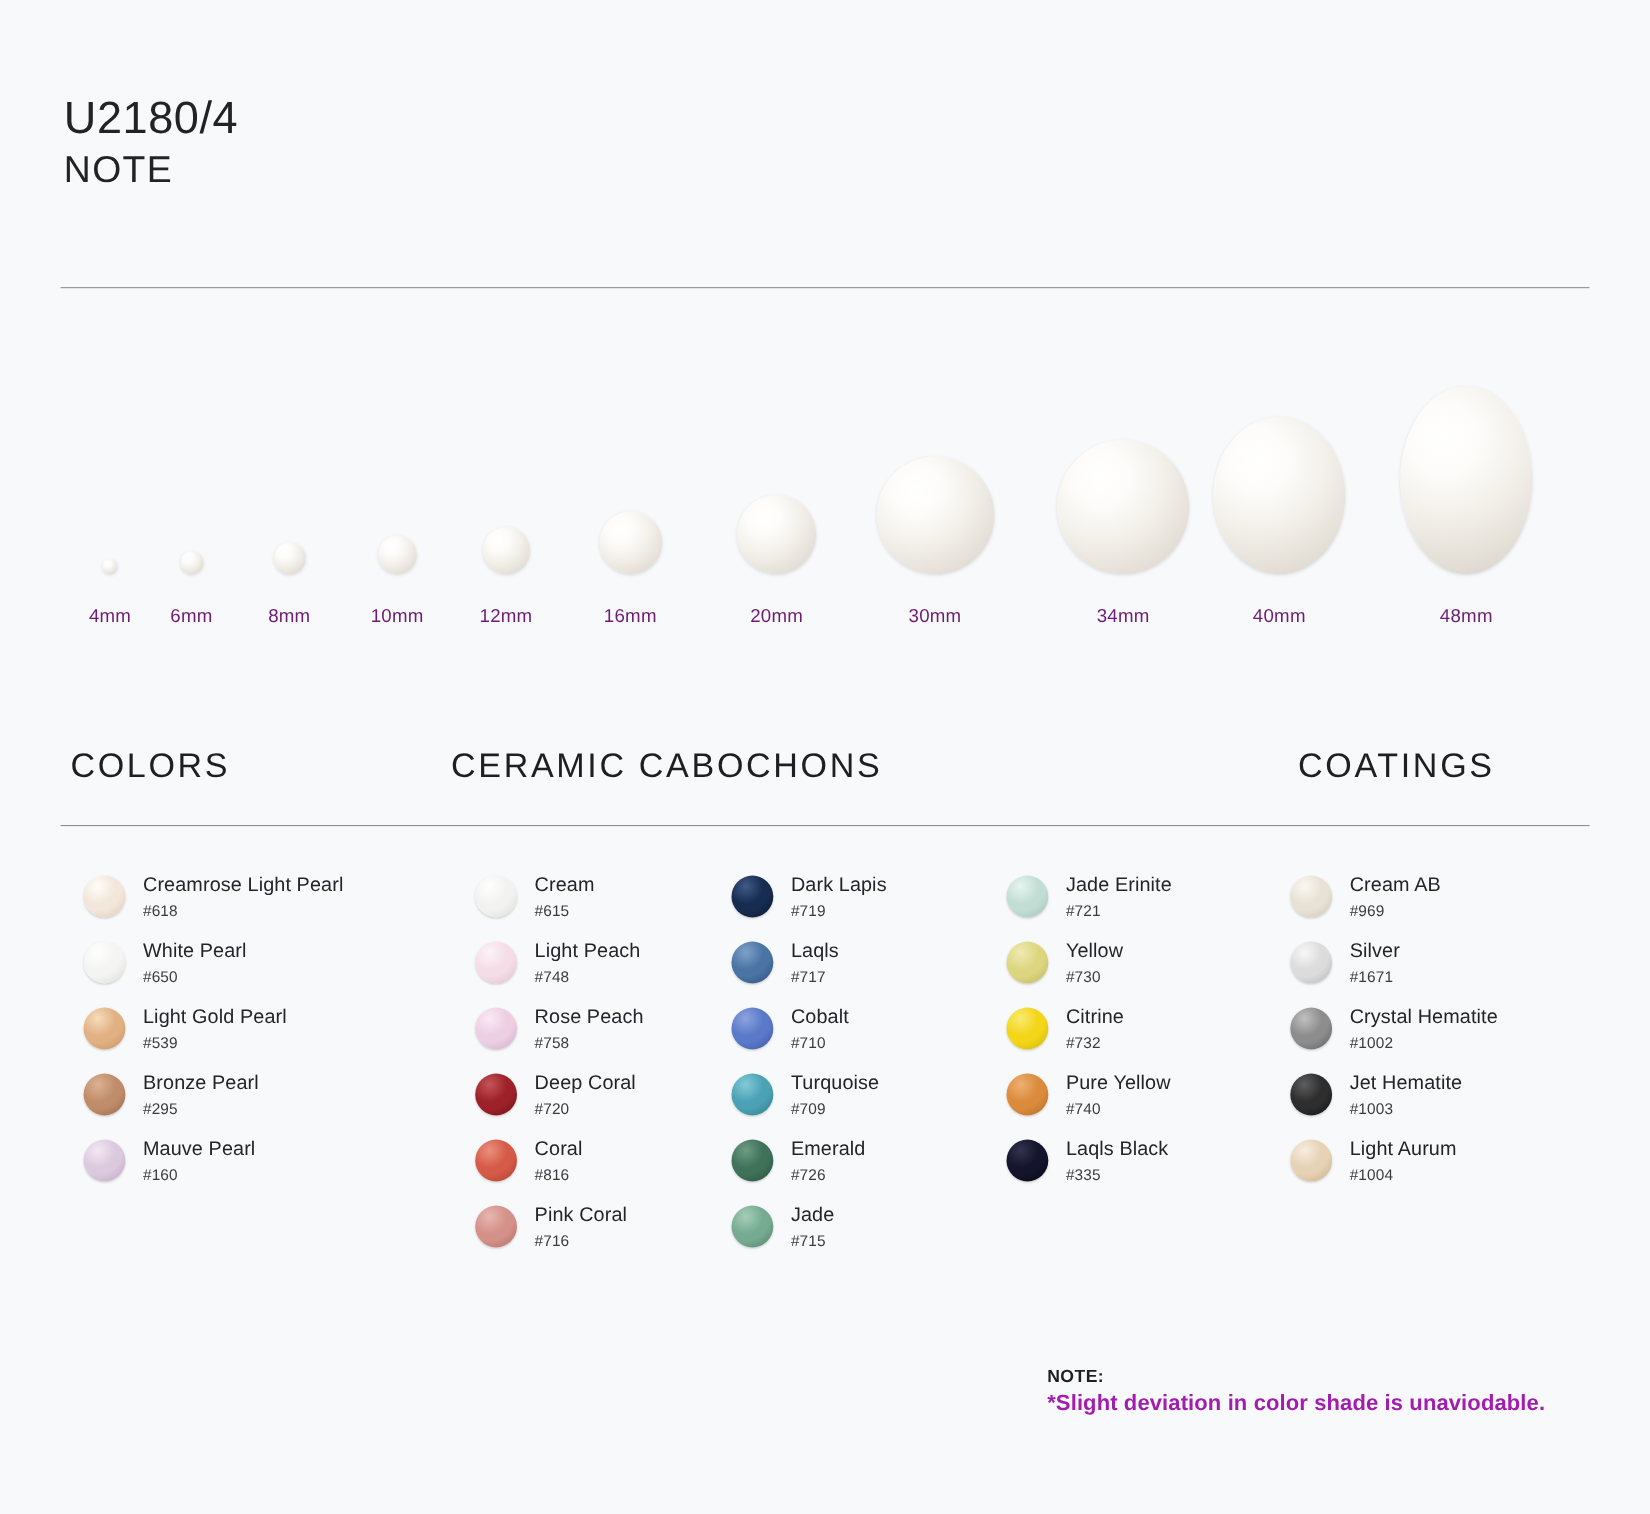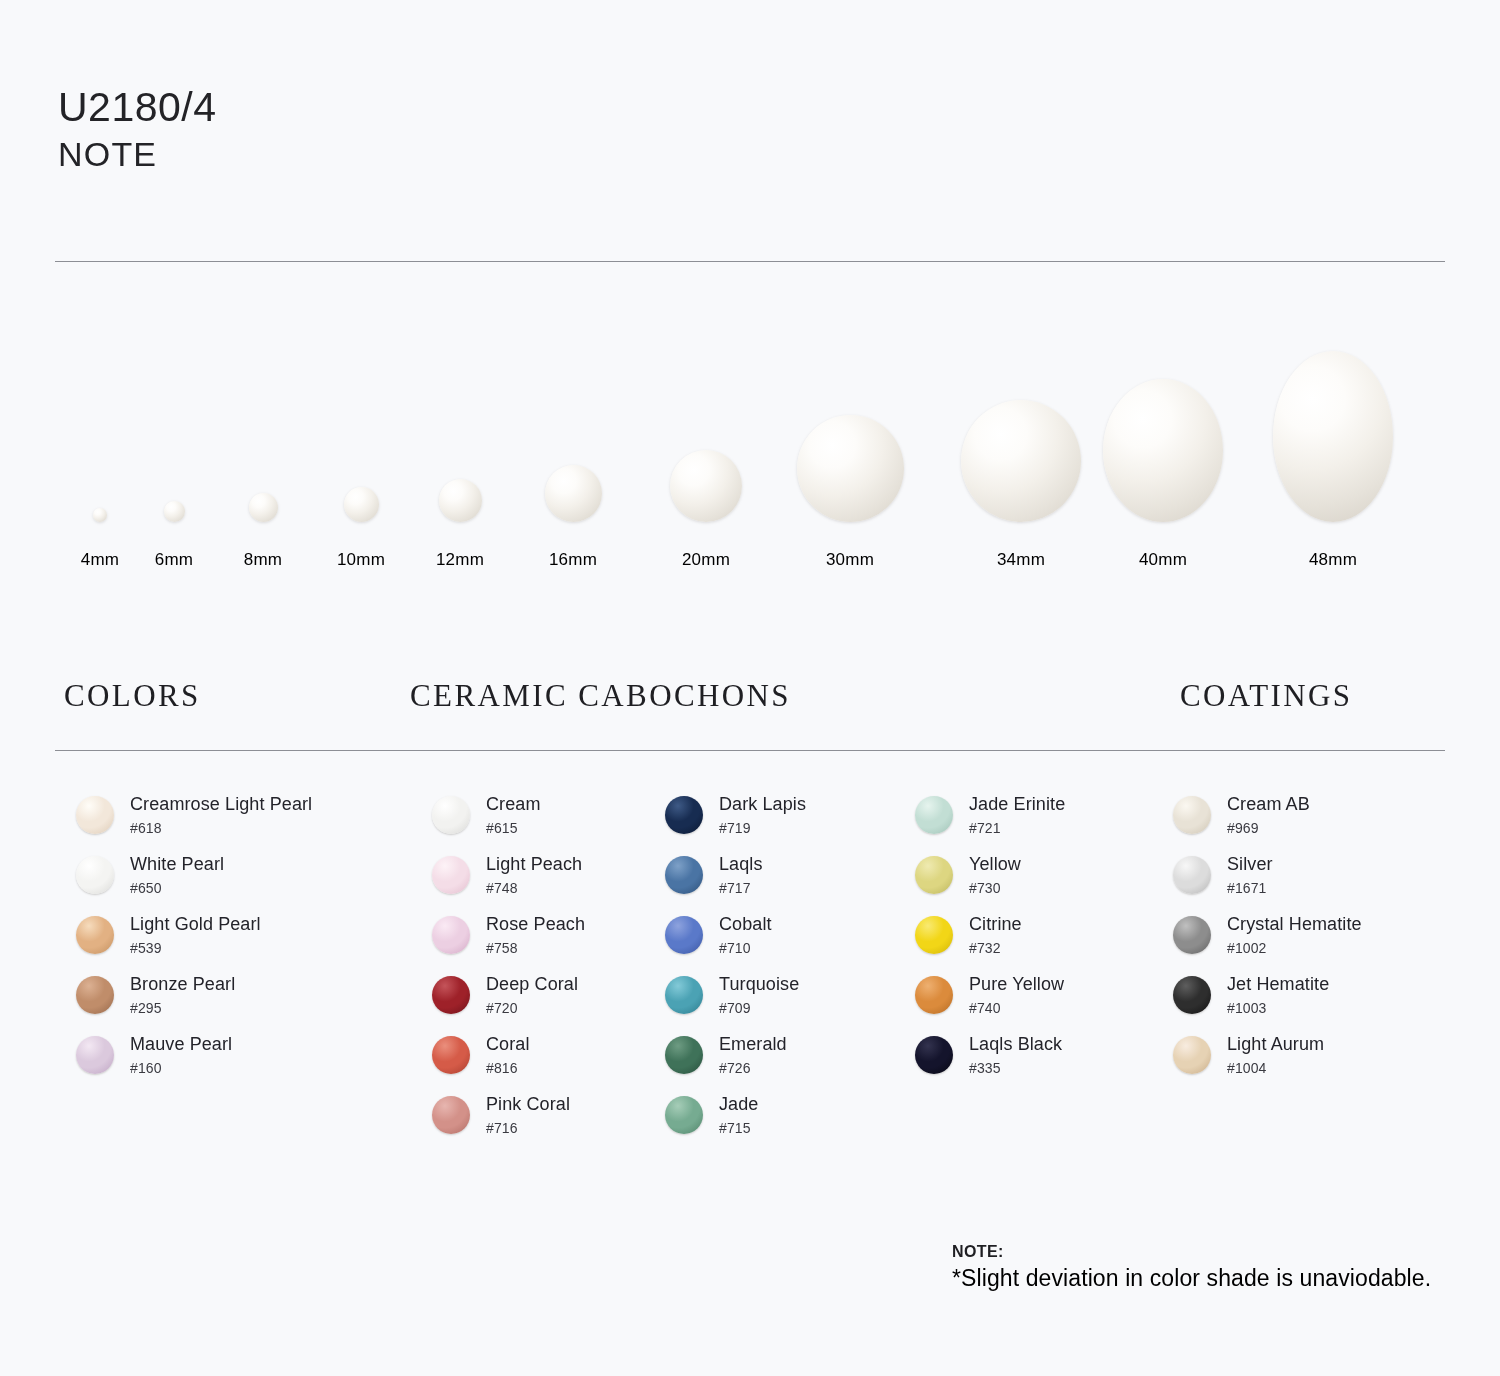--- a/index.html
+++ b/index.html
@@ -72,34 +72,33 @@
       radial-gradient(circle at 33% 28%, #ffffff 0%, #fdfcfa 22%, #f3f0ea 48%, #e6e2da 72%, #dcd7ce 88%, #d2ccc2 100%);
     box-shadow: 0 1px 3px rgba(120,115,108,0.22);
   }
   .size-label {
     position: absolute;
     bottom: 0;
     left: 0;
     width: 120px;
     font-size: 17px;
     letter-spacing: 0.2px;
-    color: #000000;
+    color: #701a75;
     text-align: center;
   }
 
   
   .section-head {
     position: absolute;
     top: 678px;
     font-size: 31px;
     font-weight: 400;
     letter-spacing: 2.4px;
     color: #1f1f23;
     white-space: nowrap;
-    font-family: Liberation Serif, serif;
   }
   .head-colors     { left: 64px; }
   .head-cabochons  { left: 410px; }
   .head-coatings   { left: 1180px; }
 
   
   .columns {
     position: absolute;
     left: 0;
     top: 793px;
@@ -148,24 +147,25 @@
     left: 952px;
     top: 1243px;
   }
   .note-title {
     font-size: 16px;
     font-weight: bold;
     letter-spacing: 0.4px;
     color: #1f1f23;
   }
   .note-body {
-    font-size: 23px;
-    color: #000000;
+    font-size: 20px;
+    color: #a21caf;
     margin-top: 4px;
     letter-spacing: 0.1px;
+    font-weight: bold;
   }
 </style>
 </head>
 <body>
 
 <div class="header">
   <div class="code">U2180/4</div>
   <div class="subtitle">NOTE</div>
 </div>
 

